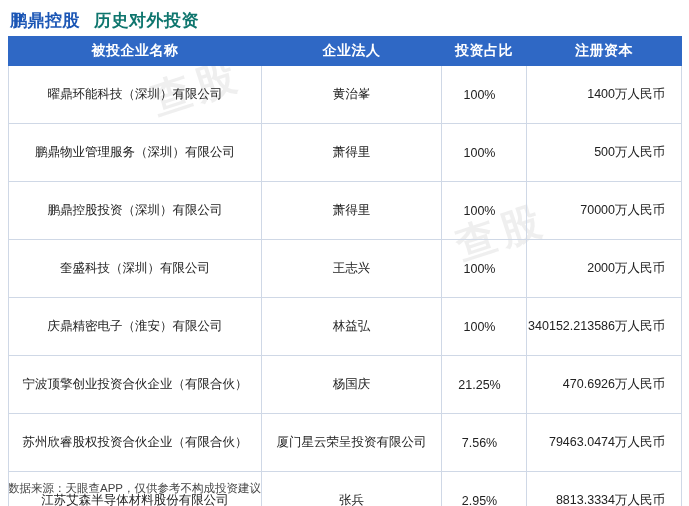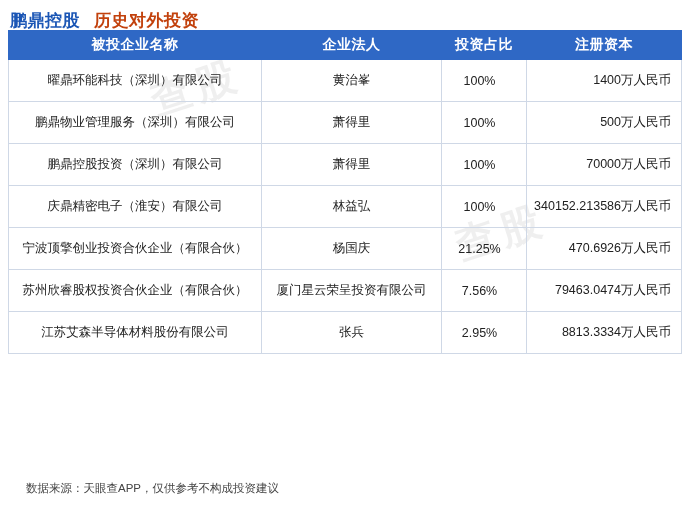--- a/index.html
+++ b/index.html
@@ -18,33 +18,33 @@
     position: relative;
     width: 689px;
     height: 506px;
     box-sizing: border-box;
   }
   
   .title-bar {
     display: flex;
     align-items: baseline;
     padding: 9px 0 0 10px;
-    height: 30px;
+    height: 36px;
     box-sizing: border-box;
   }
   .title-company {
     font-size: 17px;
     font-weight: bold;
     color: #1b56b5;
     letter-spacing: 0.5px;
   }
   .title-sub {
     font-size: 17px;
     font-weight: bold;
-    color: #c2410c;
+    color: #0f766e;
     margin-left: 14px;
     letter-spacing: 0.5px;
   }
   
   .watermark {
     position: absolute;
     color: rgba(180, 180, 180, 0.22);
     font-size: 40px;
     font-weight: bold;
     letter-spacing: 6px;
@@ -82,38 +82,38 @@
     height: 25px;
     color: #222222;
     background: rgba(255,255,255,0.0);
   }
   td.c-name {
     text-align: center;
     padding: 0 4px;
   }
   td.c-person {
     text-align: center;
-    padding: 8px 4px;
+    padding: 16px 4px;
   }
   td.c-ratio {
     text-align: center;
     padding-right: 10px;
   }
   td.c-capital {
     text-align: right;
-    padding-right: 10px;
+    padding-right: 16px;
   }
   col.w-name { width: 253px; }
   col.w-person { width: 180px; }
   col.w-ratio { width: 85px; }
   col.w-capital { width: 155px; }
   
   .footer {
     position: absolute;
-    left: 26px;
+    left: 8px;
     bottom: 10px;
     font-size: 11.5px;
     color: #444444;
   }
 </style>
 </head>
 <body>
 
 <div class="page">
 
@@ -154,20 +154,26 @@
           <td class="c-ratio">100%</td>
           <td class="c-capital">500万人民币</td>
         </tr>
         <tr>
           <td class="c-name">鹏鼎控股投资（深圳）有限公司</td>
           <td class="c-person">萧得里</td>
           <td class="c-ratio">100%</td>
           <td class="c-capital">70000万人民币</td>
         </tr>
         <tr>
+          <td class="c-name">奎盛科技（深圳）有限公司</td>
+          <td class="c-person">王志兴</td>
+          <td class="c-ratio">100%</td>
+          <td class="c-capital">2000万人民币</td>
+        </tr>
+        <tr>
           <td class="c-name">庆鼎精密电子（淮安）有限公司</td>
           <td class="c-person">林益弘</td>
           <td class="c-ratio">100%</td>
           <td class="c-capital">340152.213586万人民币</td>
         </tr>
         <tr>
           <td class="c-name">宁波顶擎创业投资合伙企业（有限合伙）</td>
           <td class="c-person">杨国庆</td>
           <td class="c-ratio">21.25%</td>
           <td class="c-capital">470.6926万人民币</td>

